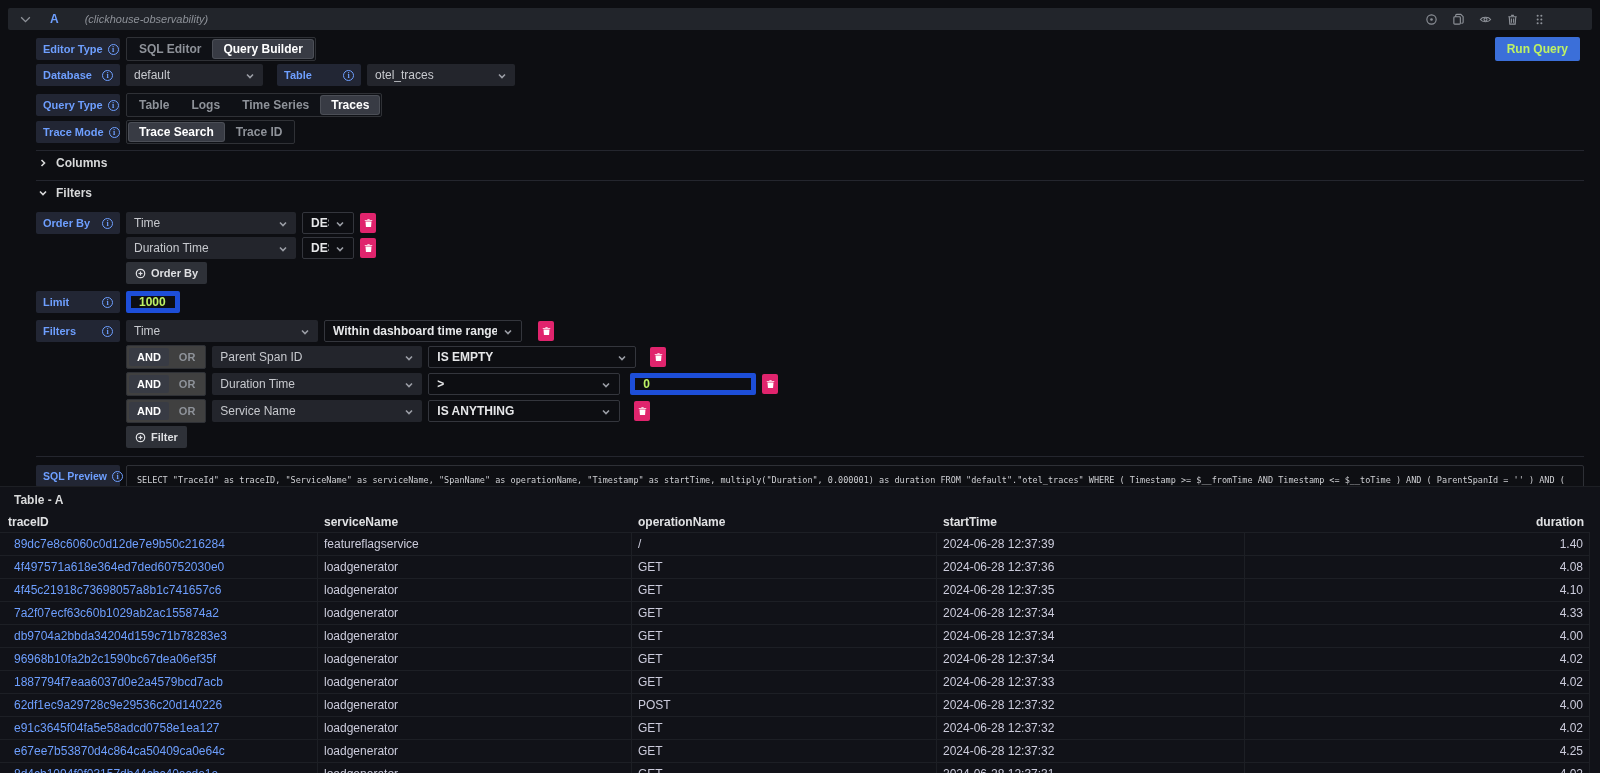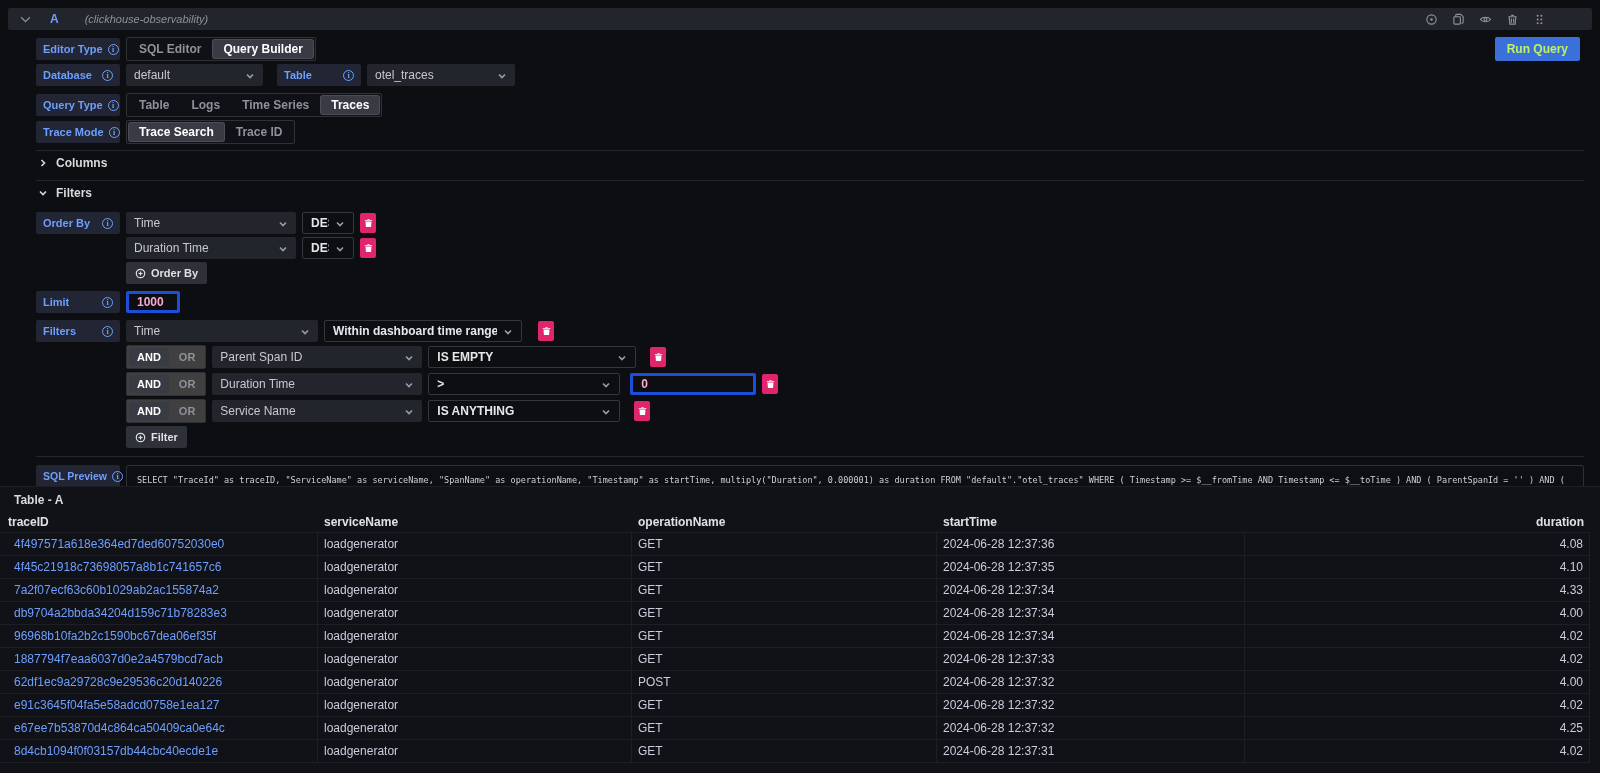--- a/index.html
+++ b/index.html
@@ -46,22 +46,22 @@
   
   .select {
     height:22px; background:#23252c; border-radius:2px; display:flex; align-items:center;
     padding:0 8px; color:#c7c9ce; font-size:12px; cursor:pointer;
   }
   .select .val { flex:1; white-space:nowrap; overflow:hidden; }
   .select.bordered { background:#0d0e12; border:1px solid #34363d; color:#e6e7e9; font-weight:bold; }
   .chev { width:10px; height:10px; flex:none; margin-left:6px; }
   .chev svg { width:10px; height:10px; stroke:#9b9ea6; fill:none; stroke-width:1.6; }
   .tinput {
-    height:22px; background:#0d0e12; border:3px solid #1d4ed8; border-radius:2px;
-    color:#f9a8d4; font-weight:bold; font-size:12px; padding:0 8px;
+    height:22px; background:#0d0e12; border:5px solid #1d4ed8; border-radius:2px;
+    color:#bef264; font-weight:bold; font-size:12px; padding:0 8px;
     font-family:"Liberation Sans", sans-serif;
   }
 
   .trash-btn {
     width:16px; height:20px; background:#e0246d; border:none; border-radius:2px;
     display:flex; align-items:center; justify-content:center; cursor:pointer; flex:none;
   }
   .trash-btn svg { width:9px; height:10px; fill:#ffffff; }
 
   .andor { display:flex; height:24px; border:1px solid #2f3136; border-radius:2px; background:#404040; padding:2px; gap:2px; flex:none; }
@@ -469,20 +469,29 @@
     <div class="tgrid thead">
       <div>traceID</div>
       <div>serviceName</div>
       <div>operationName</div>
       <div>startTime</div>
       <div>duration</div>
     </div>
 
     <div class="tgrid trow">
       <div>
+          <span class="trace-link">89dc7e8c6060c0d12de7e9b50c216284</span>
+        </div>
+      <div>featureflagservice</div>
+      <div>/</div>
+      <div>2024-06-28 12:37:39</div>
+      <div>1.40</div>
+    </div>
+    <div class="tgrid trow">
+      <div>
           <span class="trace-link">4f497571a618e364ed7ded60752030e0</span>
         </div>
       <div>loadgenerator</div>
       <div>GET</div>
       <div>2024-06-28 12:37:36</div>
       <div>4.08</div>
     </div>
     <div class="tgrid trow">
       <div>
           <span class="trace-link">4f45c21918c73698057a8b1c741657c6</span>

